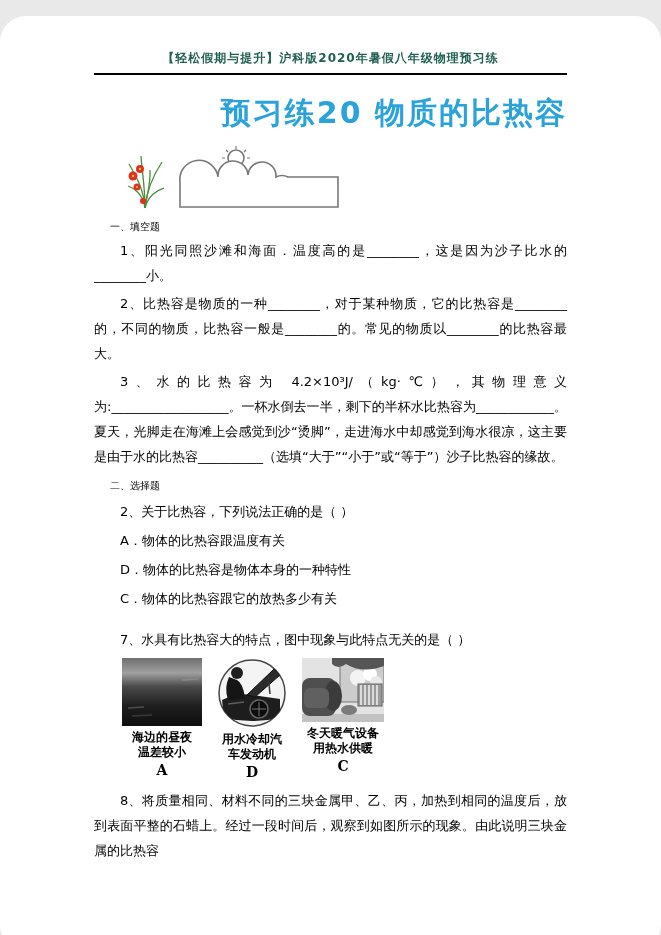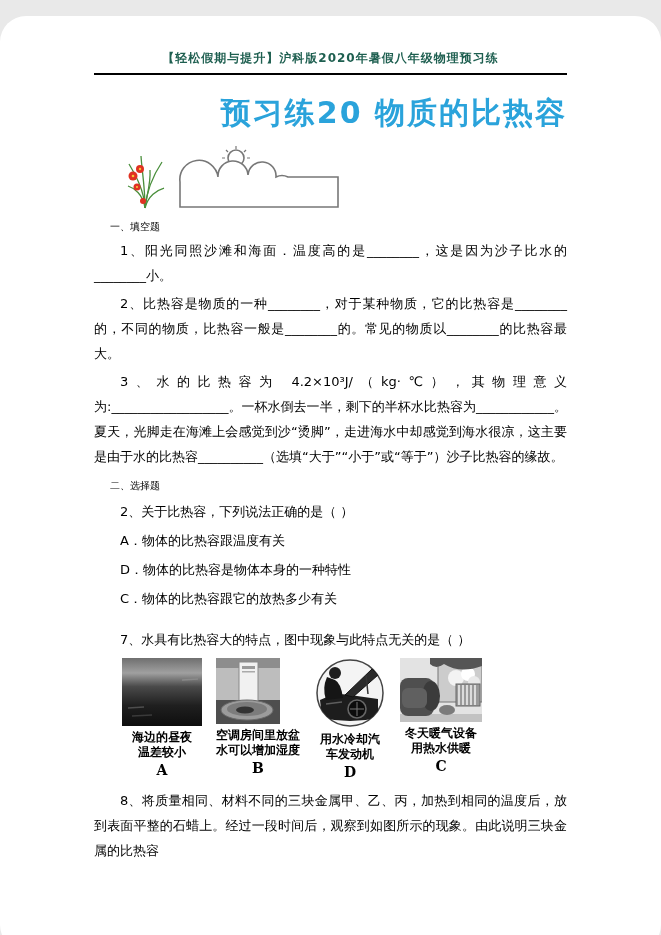--- a/index.html
+++ b/index.html
@@ -135,38 +135,20 @@
           <line x1="10" y1="58" x2="30" y2="57" stroke="#3a3a3a" stroke-width="1.5"></line>
           <line x1="60" y1="22" x2="76" y2="21" stroke="#8a8a8a" stroke-width="1.5"></line>
         </svg>
         <div class="fig-cap">
           <div>海边的昼夜</div>
           <div>温差较小</div>
         </div>
         <div class="fig-letter">A</div>
       </div>
 
-      <div class="fig">
-        <svg class="fig-img" width="64" height="66" viewBox="0 0 64 66">
-          <rect width="64" height="66" fill="#bdbdbd"></rect>
-          <rect x="0" y="0" width="64" height="10" fill="#8d8d8d"></rect>
-          <rect x="0" y="42" width="64" height="24" fill="#4e4e4e"></rect>
-          <rect x="23" y="4" width="19" height="40" fill="#f1f1f1" stroke="#8a8a8a"></rect>
-          <rect x="26" y="8" width="13" height="3" fill="#9a9a9a"></rect>
-          <rect x="26" y="13" width="13" height="1.5" fill="#aaaaaa"></rect>
-          <ellipse cx="31" cy="52" rx="26" ry="10" fill="#9c9c9c" stroke="#6a6a6a"></ellipse>
-          <ellipse cx="31" cy="51" rx="20" ry="7" fill="#7c7c7c"></ellipse>
-          <ellipse cx="29" cy="52" rx="9" ry="3.5" fill="#333333"></ellipse>
-        </svg>
-        <div class="fig-cap">
-          <div>空调房间里放盆</div>
-          <div>水可以增加湿度</div>
-        </div>
-        <div class="fig-letter">B</div>
-      </div>
 
       <div class="fig">
         <svg class="fig-img" width="72" height="70" viewBox="0 0 72 70">
           <defs>
             <clipPath id="clipD">
                 <circle cx="36" cy="35" r="33"></circle>
               </clipPath>
           </defs>
           <circle cx="36" cy="35" r="33" fill="#f4f4f4" stroke="#444444" stroke-width="1.5"></circle>
           <g clip-path="url(#clipD)">

